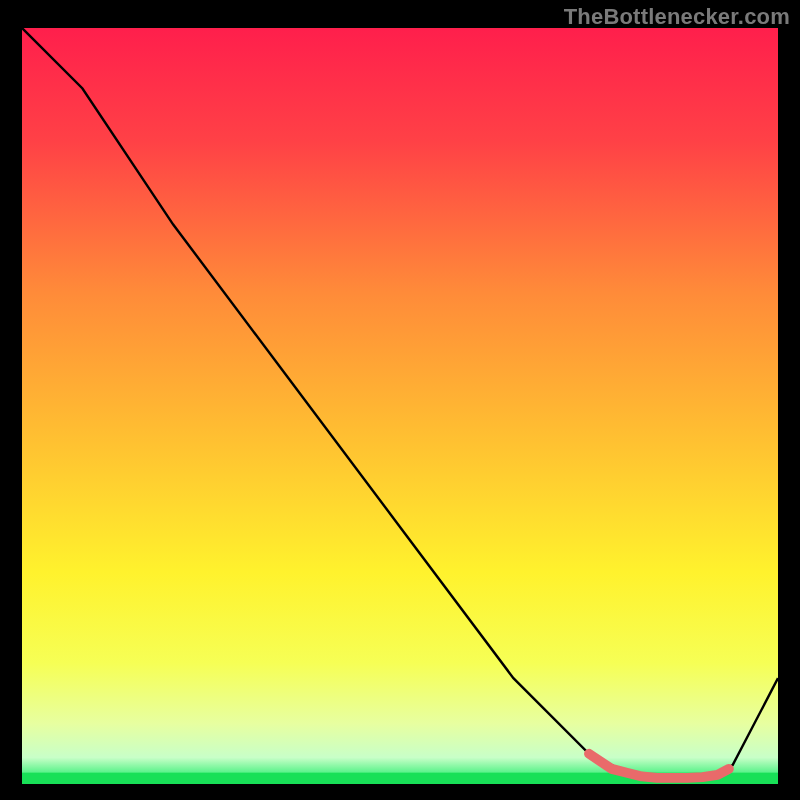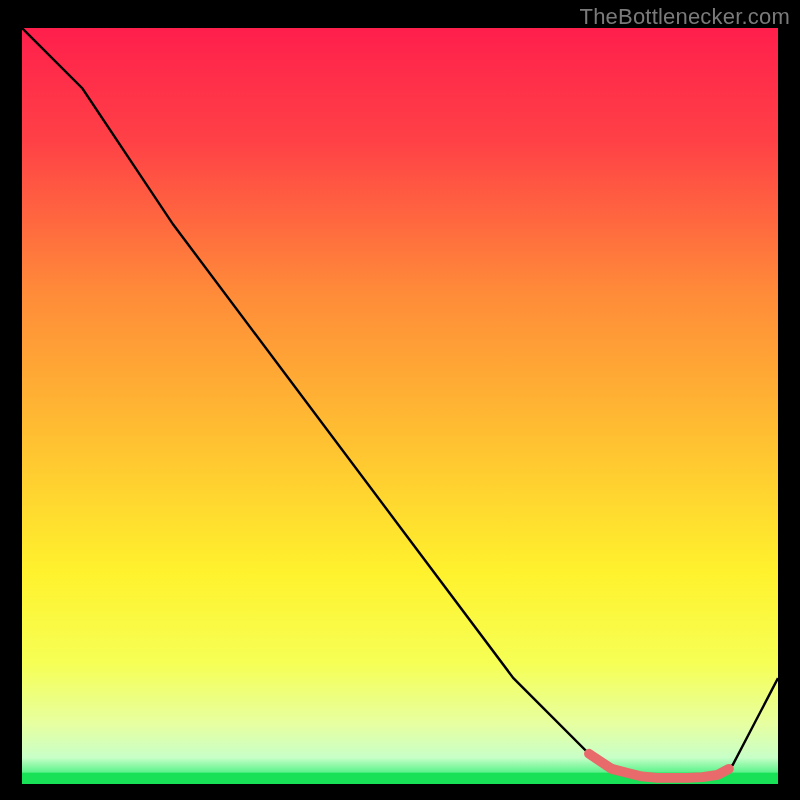--- a/index.html
+++ b/index.html
@@ -16,21 +16,21 @@
     width: 800px;
     height: 800px;
     background: #000;
   }
   .attribution {
     position: absolute;
     top: 4px;
     right: 10px;
     color: #7a7a7a;
     font-size: 22px;
-    font-weight: 400;
+    font-weight: 700;
     letter-spacing: 0.2px;
     z-index: 5;
   }
   .plot {
     position: absolute;
     left: 22px;
     top: 28px;
     width: 756px;
     height: 756px;
   }

